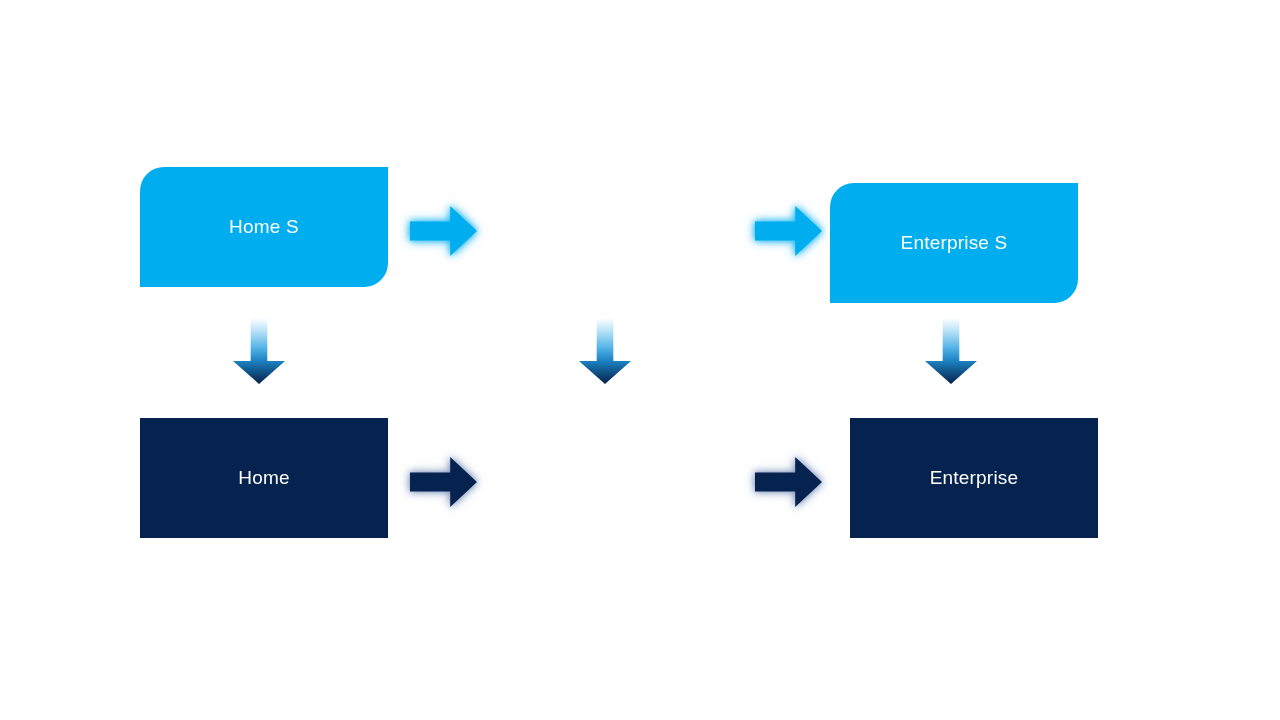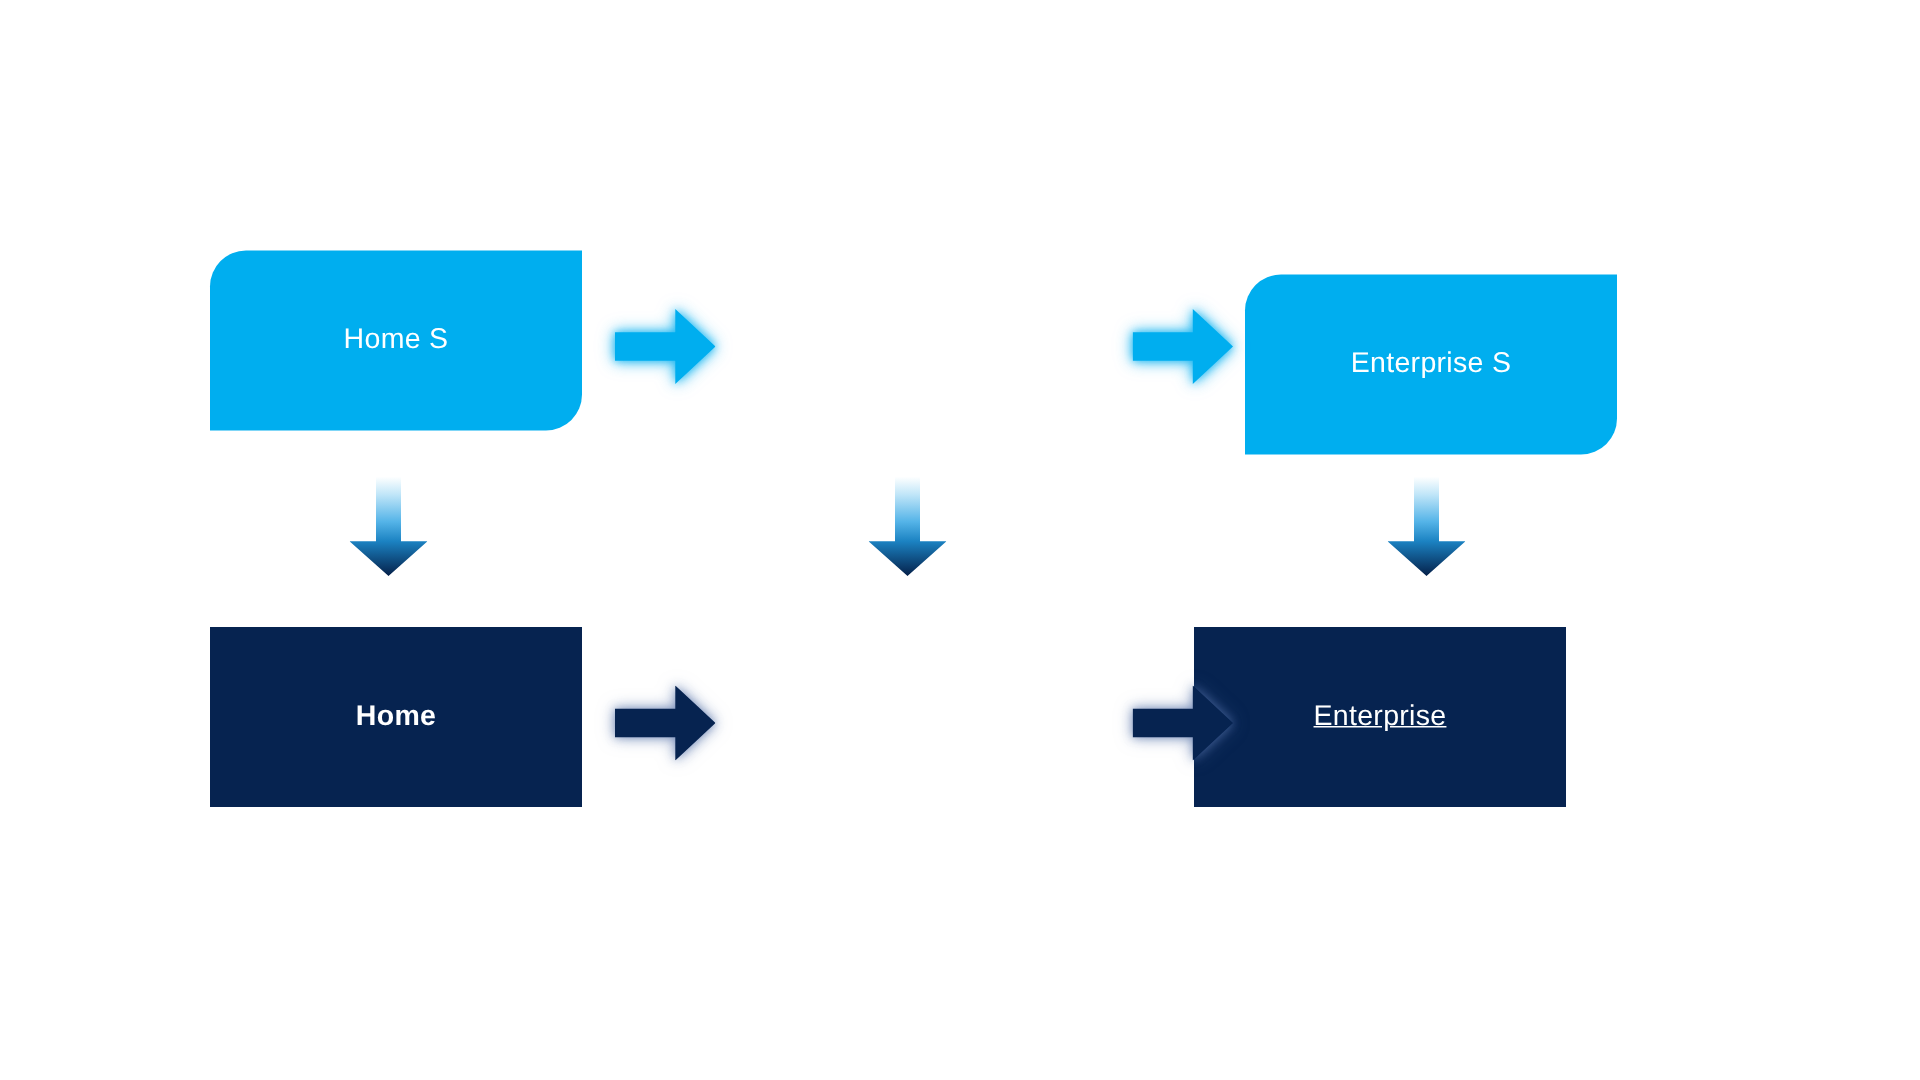--- a/index.html
+++ b/index.html
@@ -87,24 +87,24 @@
     <div class="r-arrow fill-light"></div>
   </div>
   <div class="arrow-wrap glow-light" style="left:755px; top:206px;">
     <div class="r-arrow fill-light"></div>
   </div>
 
   <div class="d-arrow" style="left:233px; top:318px;"></div>
   <div class="d-arrow" style="left:579px; top:318px;"></div>
   <div class="d-arrow" style="left:925px; top:318px;"></div>
 
-  <div class="node dark" style="left:140px; top:418px;font-weight:bold;">
+  <div class="node dark" style="left:140px; top:418px;">
     <span class="node-label">Home</span>
   </div>
-  <div class="node dark" style="left:796px; top:418px;text-decoration:underline;">
+  <div class="node dark" style="left:850px; top:418px;">
     <span class="node-label">Enterprise</span>
   </div>
 
   <div class="arrow-wrap glow-dark" style="left:755px; top:457px;">
     <div class="r-arrow fill-dark"></div>
   </div>
   <div class="arrow-wrap glow-dark" style="left:410px; top:457px;">
     <div class="r-arrow fill-dark"></div>
   </div>
 

